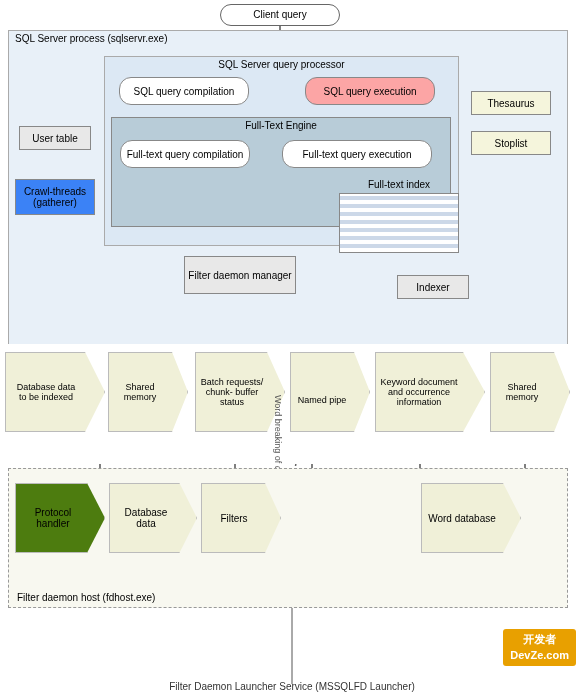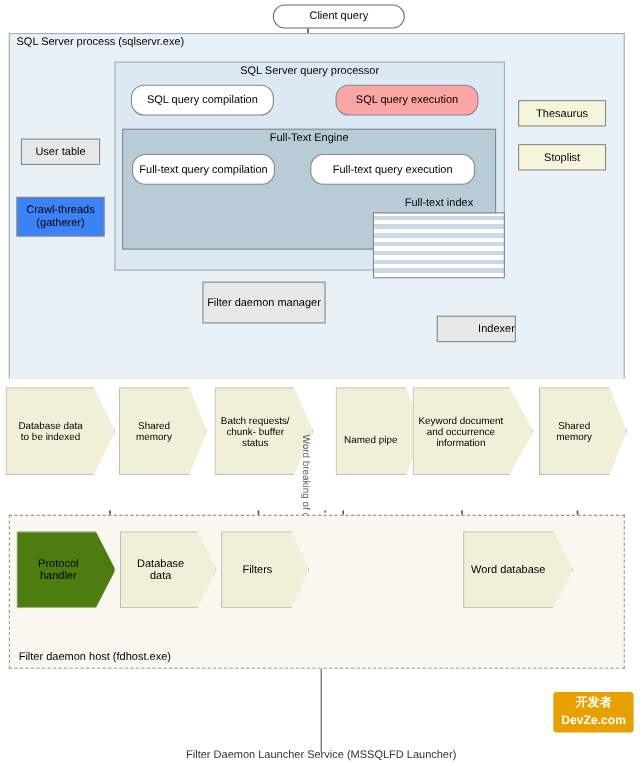--- a/index.html
+++ b/index.html
@@ -104,21 +104,21 @@
     <line x1="235" y1="468" x2="235" y2="456" stroke="#555" stroke-width="1.5" marker-end="url(#arrowhead)"></line>
 
     <line x1="100" y1="468" x2="100" y2="458" stroke="#555" stroke-width="1.5" marker-end="url(#arrowhead)"></line>
     <line x1="312" y1="468" x2="312" y2="458" stroke="#555" stroke-width="1.5" marker-end="url(#arrowhead)"></line>
     <line x1="420" y1="468" x2="420" y2="458" stroke="#555" stroke-width="1.5" marker-end="url(#arrowhead)"></line>
     <line x1="525" y1="468" x2="525" y2="458" stroke="#555" stroke-width="1.5" marker-end="url(#arrowhead)"></line>
 
     <line x1="292" y1="598" x2="292" y2="684" stroke="#555" stroke-width="1"></line>
   </svg>
 
-  <div class="client-query rounded-box" style="position:absolute;top:4px;left:220px;width:120px;height:22px;border-radius:11px;margin-left:28px;">
+  <div class="client-query rounded-box" style="position:absolute;top:4px;left:220px;width:120px;height:22px;border-radius:11px;">
     <span>Client query</span>
   </div>
 
   <div style="position:absolute;top:30px;left:8px;width:560px;height:315px;border:1px solid #aaa;background:#e8f0f8;">
     <span style="position:absolute;top:2px;left:6px;font-size:10px;">SQL Server process (sqlservr.exe)</span>
 
     <div style="position:absolute;top:25px;left:95px;width:355px;height:190px;border:1px solid #aaa;background:#dce8f4;">
       <span style="position:absolute;top:2px;left:50%;transform:translateX(-50%);font-size:10px;white-space:nowrap;">SQL Server query processor</span>
 
       <div style="position:absolute;top:20px;left:14px;width:130px;height:28px;border:1px solid #888;border-radius:12px;background:#fff;display:flex;align-items:center;justify-content:center;text-align:center;font-size:10px;">
@@ -160,41 +160,41 @@
     </div>
 
     <div style="position:absolute;top:162px;left:330px;width:120px;height:60px;border:1px solid #888;background:repeating-linear-gradient(0deg,#fff,#fff 4px,#ccd8e8 4px,#ccd8e8 8px);">
       <span style="position:absolute;top:-15px;left:50%;transform:translateX(-50%);font-size:10px;white-space:nowrap;">Full-text index</span>
     </div>
 
     <div style="position:absolute;top:225px;left:175px;width:112px;height:38px;border:1px solid #888;background:#e8e8e8;text-align:center;display:flex;align-items:center;justify-content:center;font-size:10px;">
       <span>Filter daemon manager</span>
     </div>
 
-    <div style="position:absolute;top:244px;left:388px;width:72px;height:24px;border:1px solid #888;background:#e8e8e8;text-align:right;line-height:24px;font-size:10px;margin-top:12px;">
+    <div style="position:absolute;top:244px;left:388px;width:72px;height:24px;border:1px solid #888;background:#e8e8e8;text-align:center;line-height:24px;font-size:10px;">
       <span>Indexer</span>
     </div>
 
   </div>
 
   <div style="position:absolute;top:344px;left:0;width:584px;height:120px;background:#fff;">
 
     <div style="position:absolute;top:8px;left:5px;width:100px;height:80px;background:#f0f0d8;border:1px solid #bbb;clip-path:polygon(0% 0%, 80% 0%, 100% 50%, 80% 100%, 0% 100%);display:flex;align-items:center;justify-content:center;text-align:center;font-size:9px;padding:4px 24px 4px 6px;">
       <span>Database data to be indexed</span>
     </div>
 
     <div style="position:absolute;top:8px;left:108px;width:80px;height:80px;background:#f0f0d8;border:1px solid #bbb;clip-path:polygon(0% 0%, 80% 0%, 100% 50%, 80% 100%, 0% 100%);display:flex;align-items:center;justify-content:center;text-align:center;font-size:9px;padding:4px 20px 4px 4px;">
       <span>Shared memory</span>
     </div>
 
     <div style="position:absolute;top:8px;left:195px;width:90px;height:80px;background:#f0f0d8;border:1px solid #bbb;clip-path:polygon(0% 0%, 80% 0%, 100% 50%, 80% 100%, 0% 100%);display:flex;align-items:center;justify-content:center;text-align:center;font-size:9px;padding:4px 20px 4px 4px;">
       <span>Batch requests/ chunk- buffer status</span>
     </div>
 
-    <div style="position:absolute;top:8px;left:290px;width:80px;height:80px;background:#f0f0d8;border:1px solid #bbb;clip-path:polygon(0% 0%, 80% 0%, 100% 50%, 80% 100%, 0% 100%);display:flex;align-items:center;justify-content:center;text-align:center;font-size:9px;padding:20px 20px 4px 4px;margin-left:15px;">
+    <div style="position:absolute;top:8px;left:290px;width:80px;height:80px;background:#f0f0d8;border:1px solid #bbb;clip-path:polygon(0% 0%, 80% 0%, 100% 50%, 80% 100%, 0% 100%);display:flex;align-items:center;justify-content:center;text-align:center;font-size:9px;padding:20px 20px 4px 4px;">
       <span>Named pipe</span>
     </div>
 
     <div style="position:absolute;top:8px;left:375px;width:110px;height:80px;background:#f0f0d8;border:1px solid #bbb;clip-path:polygon(0% 0%, 80% 0%, 100% 50%, 80% 100%, 0% 100%);display:flex;align-items:center;justify-content:center;text-align:center;font-size:9px;padding:4px 26px 4px 4px;">
       <span>Keyword document and occurrence information</span>
     </div>
 
     <div style="position:absolute;top:8px;left:490px;width:80px;height:80px;background:#f0f0d8;border:1px solid #bbb;clip-path:polygon(0% 0%, 80% 0%, 100% 50%, 80% 100%, 0% 100%);display:flex;align-items:center;justify-content:center;text-align:center;font-size:9px;padding:4px 20px 4px 4px;">
       <span>Shared memory</span>
     </div>

